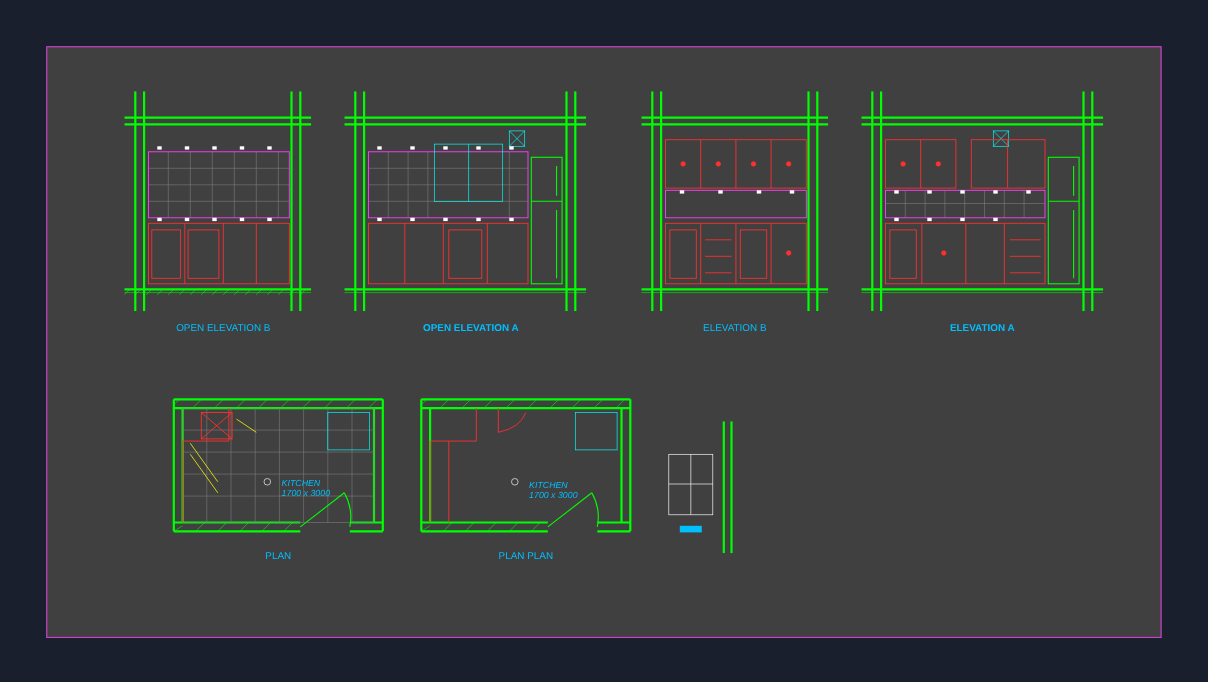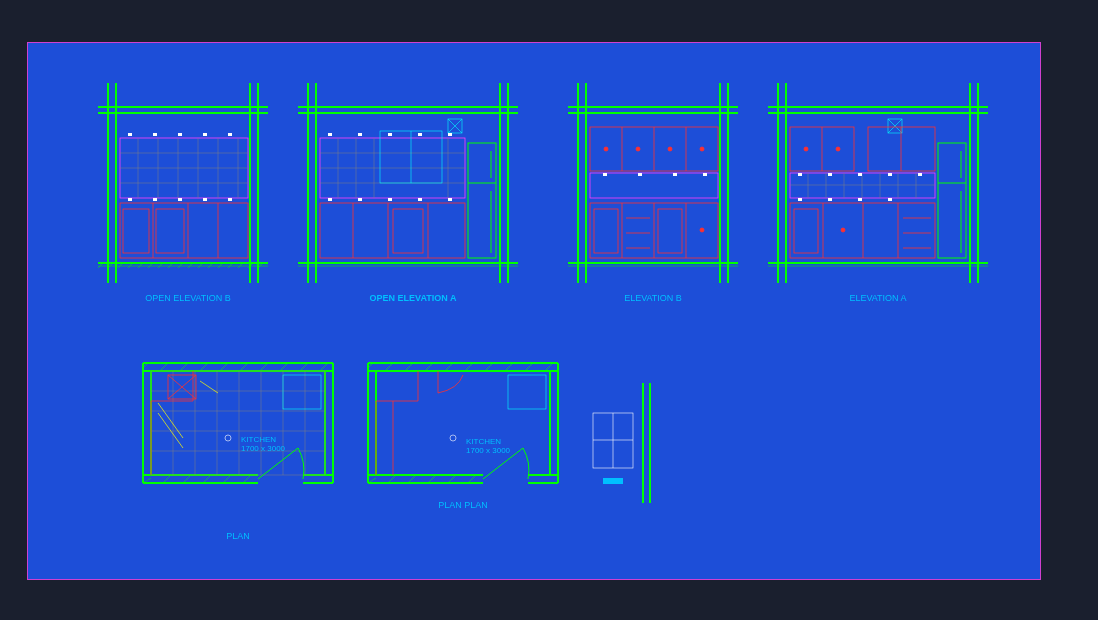--- a/index.html
+++ b/index.html
@@ -6,40 +6,41 @@
     margin: 0;
     padding: 0;
     width: 1098px;
     height: 620px;
     background: #1a1f2e;
     font-family: Arial, sans-serif;
     overflow: hidden;
   }
   .outer-frame {
     position: absolute;
-    left: 27px;
+    left: 42px;
     top: 42px;
     width: 1012px;
     height: 536px;
     border: 1px solid #d040d0;
-    background: #1d4ed8;
+    background: #404040;
   }
   .drawing-label {
     position: absolute;
     font-size: 9px;
     color: #00bfff;
     font-family: Arial, sans-serif;
     text-align: center;
   }
   .room-label {
     position: absolute;
     font-size: 8px;
     color: #00bfff;
     text-align: left;
     line-height: 1.1;
+    font-style: italic;
   }
   svg {
     position: absolute;
   }
   .green-line { stroke: #00ff00; stroke-width: 1; fill: none; }
   .green-thick { stroke: #00ff00; stroke-width: 2; fill: none; }
   .red-line { stroke: #ff3030; stroke-width: 0.8; fill: none; }
   .cyan-line { stroke: #00ffff; stroke-width: 0.6; fill: none; }
   .magenta-line { stroke: #ff40ff; stroke-width: 0.8; fill: none; }
   .gray-line { stroke: #808080; stroke-width: 0.5; fill: none; }
@@ -287,21 +288,21 @@
         <rect x="60" y="90" width="4" height="3"></rect>
       <rect x="90" y="90" width="4" height="3"></rect>
         <rect x="120" y="90" width="4" height="3"></rect>
       <rect x="150" y="90" width="4" height="3"></rect>
       <rect x="30" y="115" width="4" height="3"></rect>
         <rect x="60" y="115" width="4" height="3"></rect>
       <rect x="90" y="115" width="4" height="3"></rect>
         <rect x="120" y="115" width="4" height="3"></rect>
     </g>
   </svg>
-  <div class="drawing-label" style="left:805px; top:250px; width:90px;">ELEVATION A</div>
+  <div class="drawing-label" style="left:805px; top:250px; width:90px;font-weight:bold;">ELEVATION A</div>
 
   <svg style="left:110px; top:310px;" width="200" height="150" viewBox="0 0 200 150">
 
     <g class="green-thick">
       <line x1="5" y1="10" x2="195" y2="10"></line>
       <line x1="5" y1="18" x2="195" y2="18"></line>
       <line x1="5" y1="10" x2="5" y2="130"></line>
       <line x1="13" y1="18" x2="13" y2="122"></line>
       <line x1="5" y1="122" x2="120" y2="122"></line>
       <line x1="5" y1="130" x2="120" y2="130"></line>
@@ -364,21 +365,21 @@
       <line x1="120" y1="126" x2="160" y2="95"></line>
       <path d="M 160 95 A 45 45 0 0 1 165 126"></path>
     </g>
 
     <circle class="white-line" cx="90" cy="85" r="3"></circle>
   </svg>
   <div class="room-label" style="left:213px; top:393px;">
     <span>KITCHEN</span><br>
     <span>1700 x 3000</span>
   </div>
-  <div class="drawing-label" style="left:180px; top:457px; width:60px;margin-top:31px;">PLAN</div>
+  <div class="drawing-label" style="left:180px; top:457px; width:60px;">PLAN</div>
 
   <svg style="left:335px; top:310px;" width="200" height="150" viewBox="0 0 200 150">
     <g class="green-thick">
       <line x1="5" y1="10" x2="195" y2="10"></line>
       <line x1="5" y1="18" x2="195" y2="18"></line>
       <line x1="5" y1="10" x2="5" y2="130"></line>
       <line x1="13" y1="18" x2="13" y2="122"></line>
       <line x1="5" y1="122" x2="120" y2="122"></line>
       <line x1="5" y1="130" x2="120" y2="130"></line>
       <line x1="187" y1="18" x2="187" y2="122"></line>

